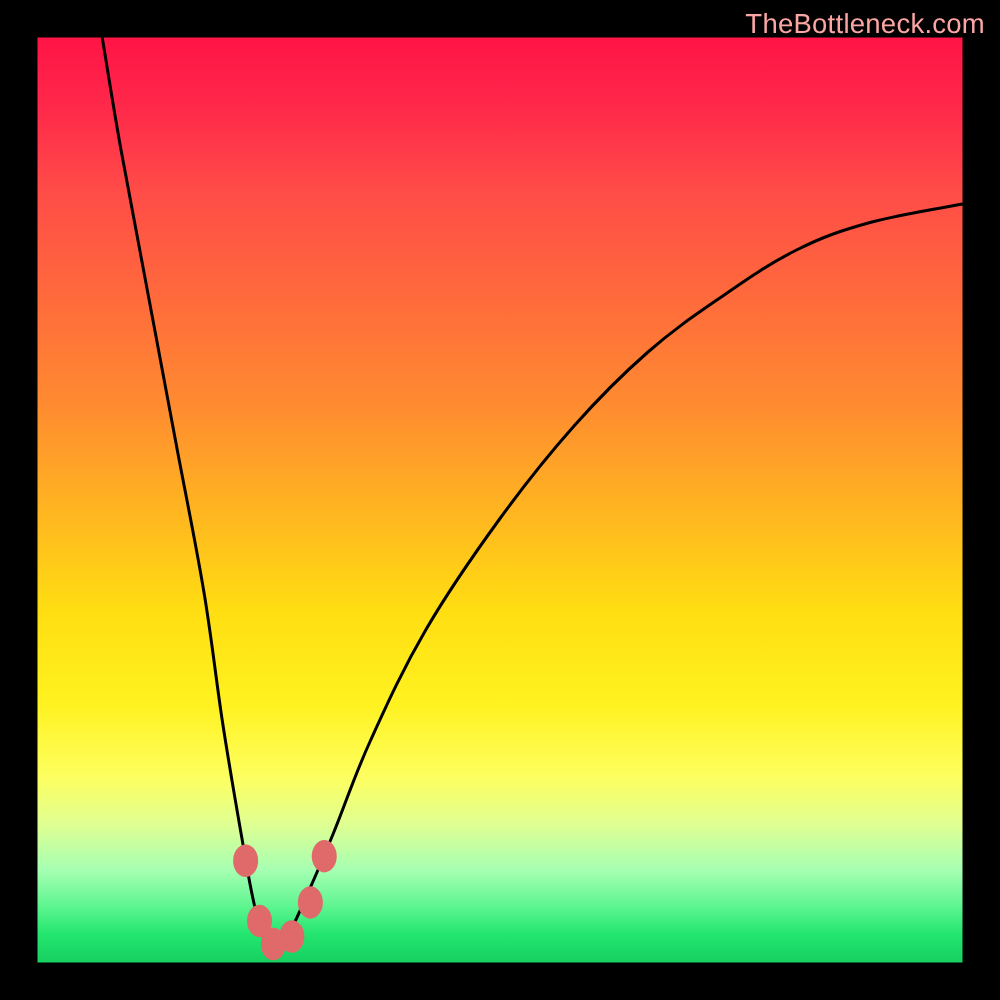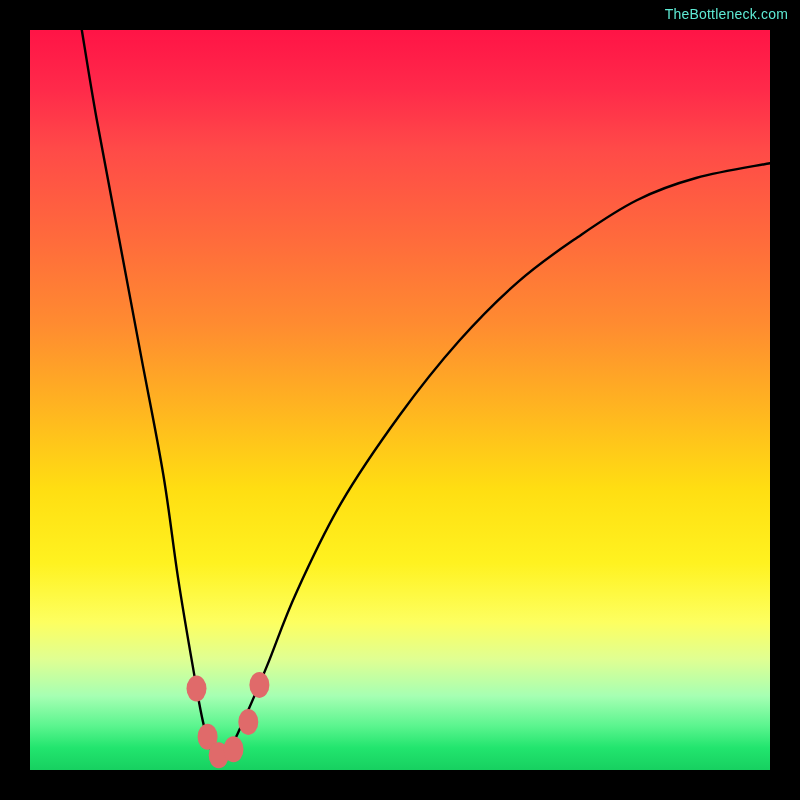--- a/index.html
+++ b/index.html
@@ -40,22 +40,22 @@
       #a6ffb3 90%,
       #5cf58f 94%,
       #22e56e 97%,
       #17d060 100%
     );
   }
   .watermark {
     position: absolute;
     top: 6px;
     right: 12px;
-    color: #5eead4;
-    font-size: 14px;
+    color: #fca5a5;
+    font-size: 22px;
     letter-spacing: 0.2px;
     font-weight: 400;
     user-select: none;
   }
   svg.curve {
     position: absolute;
     left: 0;
     top: 0;
     width: 740px;
     height: 740px;

